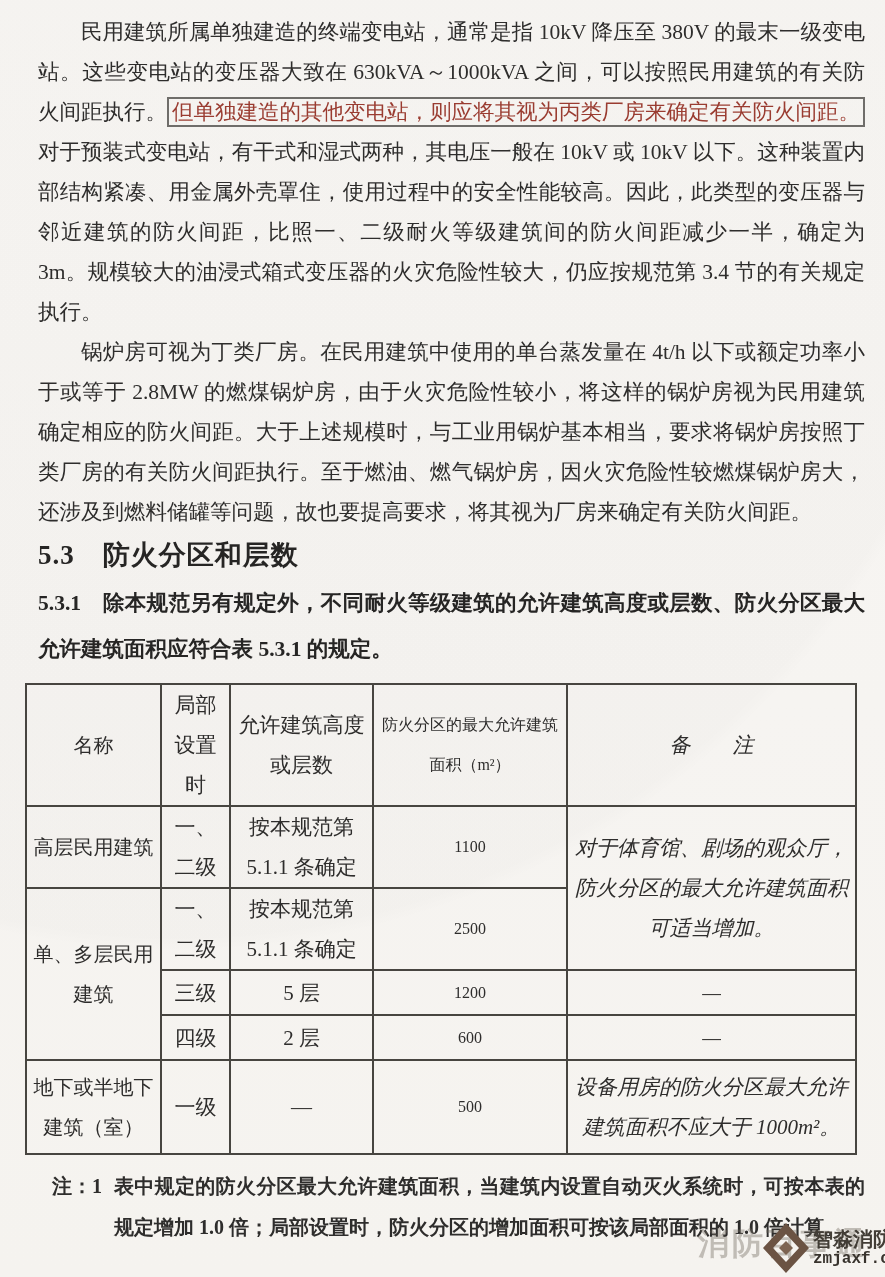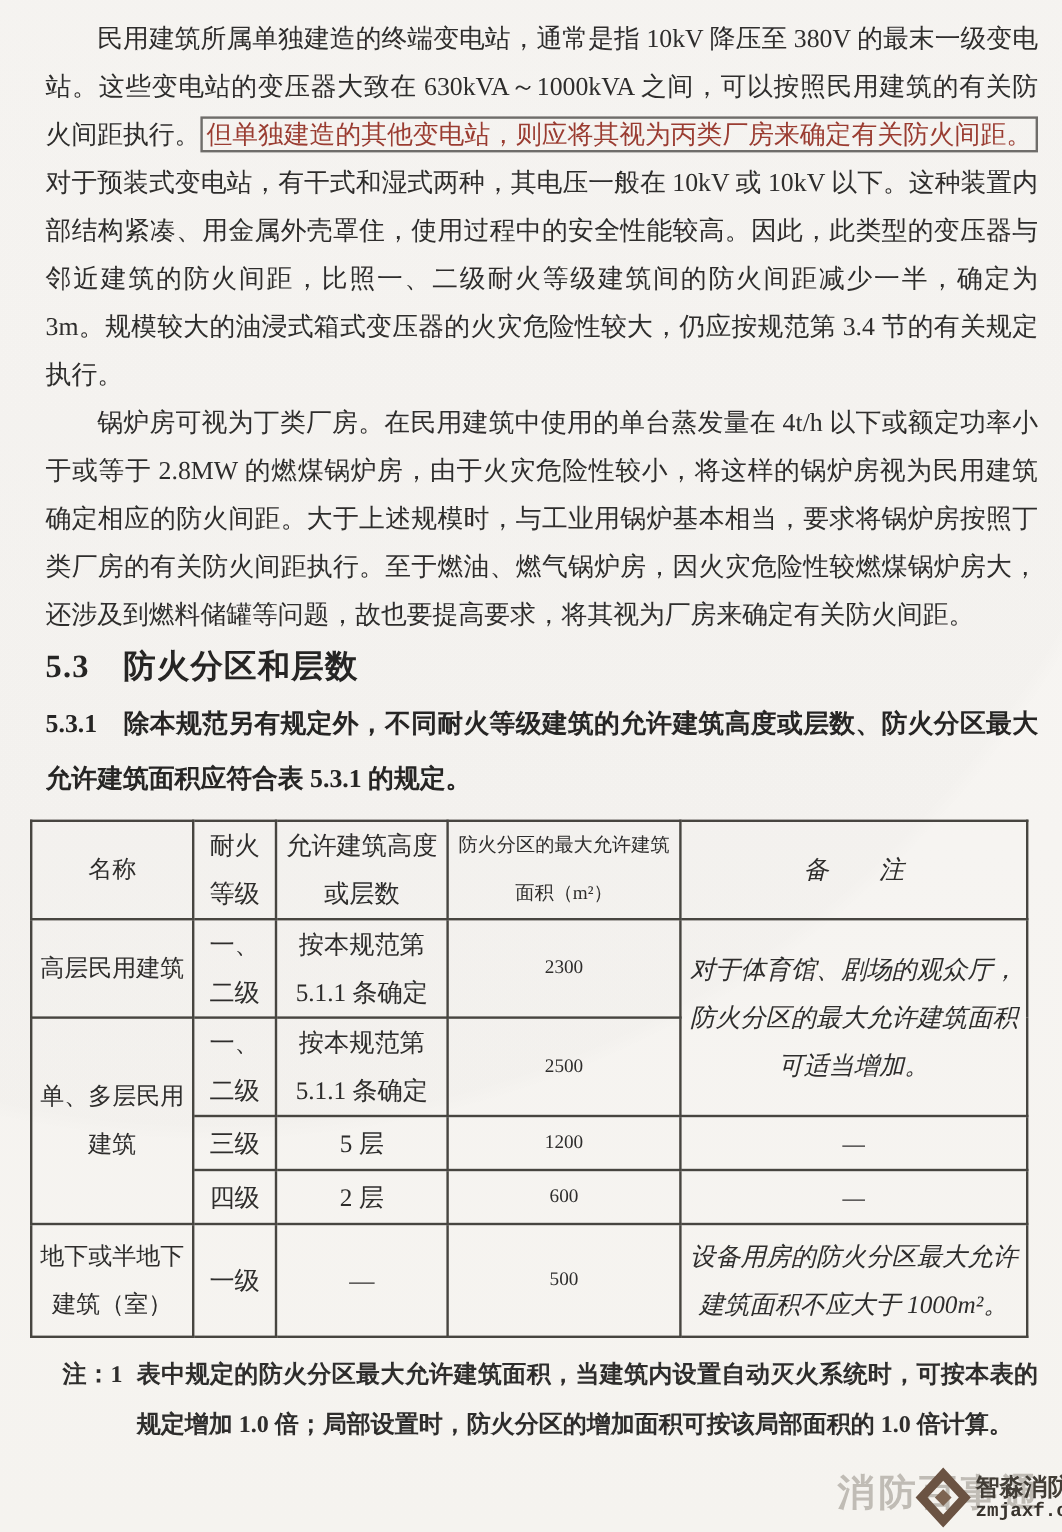--- a/index.html
+++ b/index.html
@@ -124,30 +124,30 @@
 
   <h2 class="sec-heading">5.3　防火分区和层数</h2>
 
   <p class="clause">5.3.1　除本规范另有规定外，不同耐火等级建筑的允许建筑高度或层数、防火分区最大允许建筑面积应符合表 5.3.1 的规定。</p>
 
 
   <table class="spec">
     <tbody>
       <tr>
         <td class="c-name" style="height:79px">名称</td>
-        <td class="c-rating">耐火等级</td>
+        <td class="c-rating">局部设置时</td>
         <td class="c-height">允许建筑高度或层数</td>
         <td class="c-area">防火分区的最大允许建筑面积（m²）</td>
         <td class="c-remark lh44" style="text-align:center">备　　注</td>
       </tr>
       <tr>
         <td class="c-name lh36" style="height:78px">高层民用建筑</td>
         <td class="c-rating">一、二级</td>
         <td class="c-height">按本规范第 5.1.1 条确定</td>
-        <td class="c-area">2300</td>
+        <td class="c-area">1100</td>
         <td class="c-remark lh53" rowspan="2">对于体育馆、剧场的观众厅，防火分区的最大允许建筑面积可适当增加。</td>
       </tr>
       <tr>
         <td class="c-name lh60" rowspan="3" style="height:78px">单、多层民用建筑</td>
         <td class="c-rating">一、二级</td>
         <td class="c-height">按本规范第 5.1.1 条确定</td>
         <td class="c-area">2500</td>
       </tr>
       <tr>
         <td class="c-rating" style="height:43px">三级</td>

